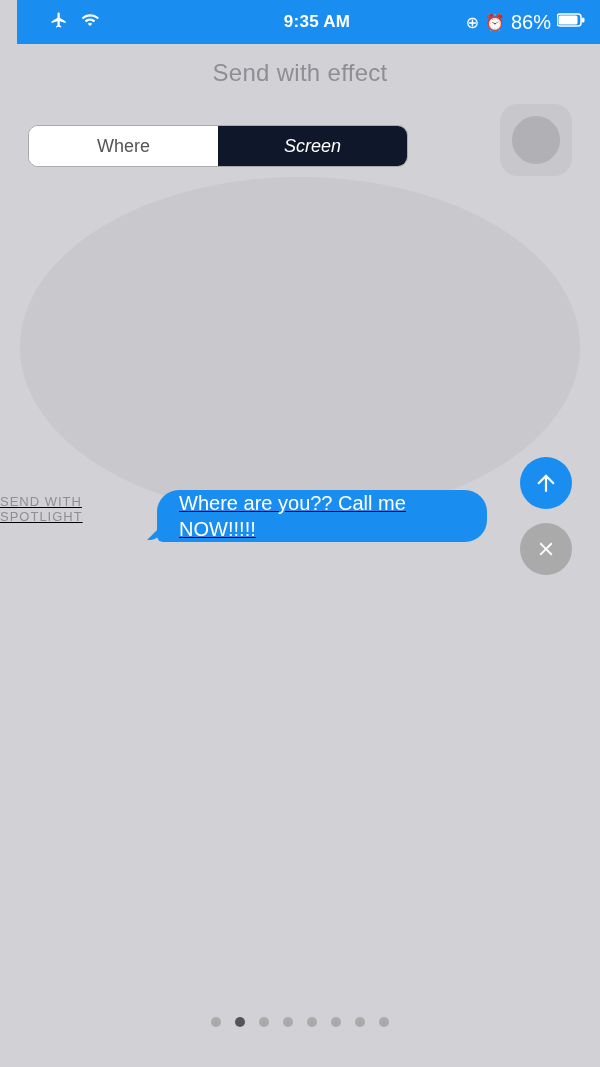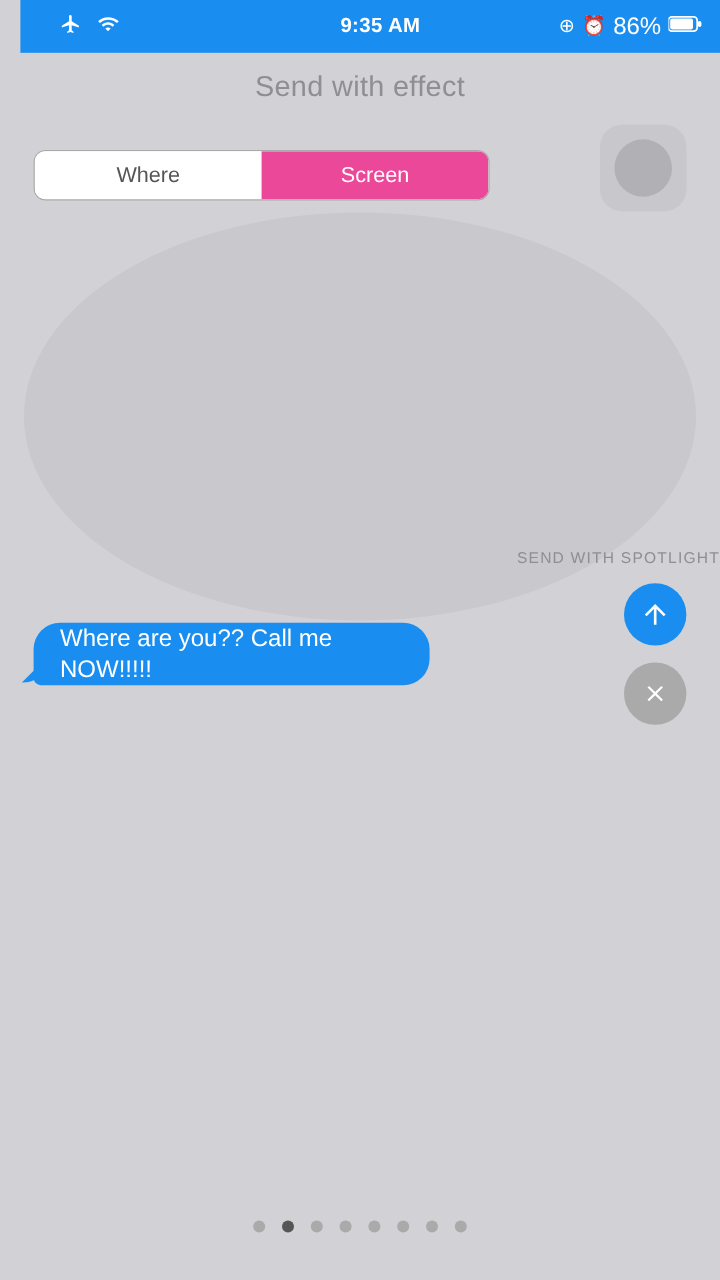--- a/index.html
+++ b/index.html
@@ -102,22 +102,23 @@
       font-weight: 400;
       user-select: none;
     }
 
     .segment-btn.inactive {
       background: white;
       color: #555;
     }
 
     .segment-btn.active {
-      background: #ec4899;
+      background: #0f172a;
       color: white;
+      font-style: italic;
     }
 
     
     .send-preview-btn {
       position: absolute;
       top: 60px;
       right: 28px;
       width: 72px;
       height: 72px;
       background: #c7c7cc;
@@ -146,22 +147,23 @@
       align-items: center;
       justify-content: center;
     }
 
     
     .spotlight-section {
       width: 100%;
       margin-top: 0px;
       position: relative;
       display: flex;
-      flex-direction: column;
-      align-items: flex-end;
+      flex-direction: row;
+      align-items: center;
+      text-decoration: underline;
     }
 
     .spotlight-label {
       color: #8e8e93;
       font-size: 13px;
       font-weight: 500;
       letter-spacing: 1px;
       margin-bottom: 14px;
     }
 

